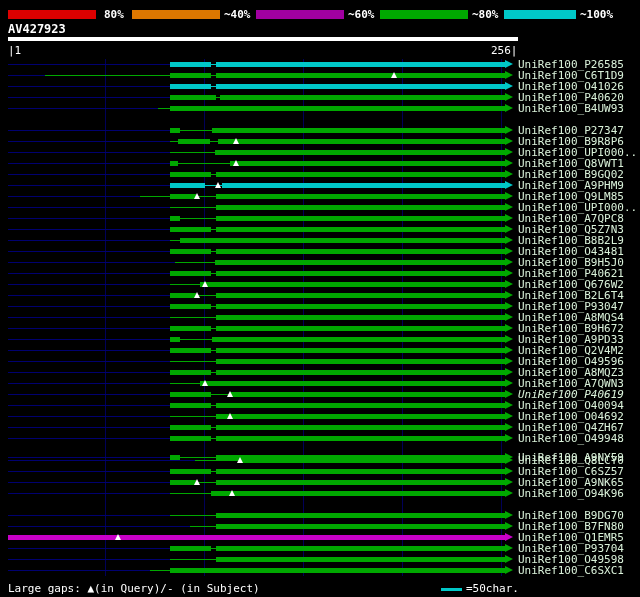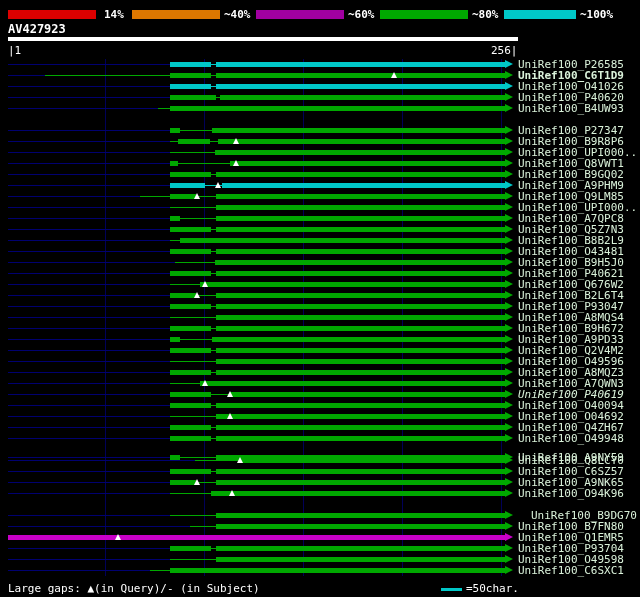--- a/index.html
+++ b/index.html
@@ -26,21 +26,21 @@
   #footer-left{position:absolute;left:8px;top:582px;color:#fff;font-size:11px;line-height:13px;white-space:pre;}
   #scale-dash{position:absolute;left:441px;top:588px;width:21px;height:3px;}
   #scale-label{position:absolute;left:466px;top:582px;color:#fff;font-size:11px;line-height:13px;}
 </style>
 </head>
 <body>
 
 <div id="screen">
   <div id="legend">
       <div class="leg-seg" style="left: 8px; width: 88px; background: rgb(221, 0, 0);"></div>
-      <span class="leg-label" style="left: 104px;">14%</span>
+      <span class="leg-label" style="left: 104px;">80%</span>
       <div class="leg-seg" style="left: 132px; width: 88px; background: rgb(221, 119, 0);"></div>
       <span class="leg-label" style="left: 224px;">~40%</span>
       <div class="leg-seg" style="left: 256px; width: 88px; background: rgb(160, 0, 160);"></div>
       <span class="leg-label" style="left: 348px;">~60%</span>
       <div class="leg-seg" style="left: 380px; width: 88px; background: rgb(0, 168, 0);"></div>
       <span class="leg-label" style="left: 472px;">~80%</span>
       <div class="leg-seg" style="left: 504px; width: 72px; background: rgb(0, 200, 200);"></div>
       <span class="leg-label" style="left: 580px;">~100%</span>
     </div>
 
@@ -56,21 +56,21 @@
       <div class="gridline" style="left: 402px; height: 517px; background: rgb(0, 0, 88);"></div>
       <div class="gridline" style="left: 501px; height: 517px; background: rgb(0, 0, 88);"></div>
       <div class="row" style="top: 0px;">
         <div class="baseline" style="left: 8px; width: 502px; background: rgb(0, 0, 112);"></div>
         <div class="seg" style="left: 170px; width: 41px; height: 5px; top: 3px; background: rgb(0, 200, 200);"></div>
         <div class="seg" style="left: 211px; width: 5px; height: 1px; top: 5px; background: rgb(0, 200, 200);"></div>
         <div class="seg" style="left: 216px; width: 289px; height: 5px; top: 3px; background: rgb(0, 200, 200);"></div>
         <div class="arrow" style="left: 505px; border-left: 8px solid rgb(0, 200, 200);"></div>
         <span class="hit-label" style="color: rgb(218, 242, 218);">UniRef100_P26585</span>
       </div>
-      <div class="row" style="top: 11px; font-weight: bold;">
+      <div class="row" style="top: 11px;">
         <div class="baseline" style="left: 8px; width: 502px; background: rgb(0, 0, 112);"></div>
         <div class="seg" style="left: 45px; width: 125px; height: 1px; top: 5px; background: rgb(0, 168, 0);"></div>
         <div class="seg" style="left: 170px; width: 41px; height: 5px; top: 3px; background: rgb(0, 168, 0);"></div>
         <div class="seg" style="left: 211px; width: 5px; height: 1px; top: 5px; background: rgb(0, 168, 0);"></div>
         <div class="seg" style="left: 216px; width: 289px; height: 5px; top: 3px; background: rgb(0, 168, 0);"></div>
         <div class="arrow" style="left: 505px; border-left: 8px solid rgb(0, 168, 0);"></div>
         <div class="tri" style="left: 391px;"></div>
         <span class="hit-label" style="color: rgb(218, 242, 218);">UniRef100_C6T1D9</span>
       </div>
       <div class="row" style="top: 22px;">
@@ -369,21 +369,21 @@
         <div class="seg" style="left: 211px; width: 294px; height: 5px; top: 3px; background: rgb(0, 168, 0);"></div>
         <div class="arrow" style="left: 505px; border-left: 8px solid rgb(0, 168, 0);"></div>
         <div class="tri" style="left: 229px;"></div>
         <span class="hit-label" style="color: rgb(218, 242, 218);">UniRef100_O94K96</span>
       </div>
       <div class="row" style="top: 451px;">
         <div class="baseline" style="left: 8px; width: 502px; background: rgb(0, 0, 112);"></div>
         <div class="seg" style="left: 170px; width: 46px; height: 1px; top: 5px; background: rgb(0, 168, 0);"></div>
         <div class="seg" style="left: 216px; width: 289px; height: 5px; top: 3px; background: rgb(0, 168, 0);"></div>
         <div class="arrow" style="left: 505px; border-left: 8px solid rgb(0, 168, 0);"></div>
-        <span class="hit-label" style="color: rgb(218, 242, 218); margin-left: 13px;">UniRef100_B9DG70</span>
+        <span class="hit-label" style="color: rgb(218, 242, 218);">UniRef100_B9DG70</span>
       </div>
       <div class="row" style="top: 462px;">
         <div class="baseline" style="left: 8px; width: 502px; background: rgb(0, 0, 112);"></div>
         <div class="seg" style="left: 190px; width: 26px; height: 1px; top: 5px; background: rgb(0, 168, 0);"></div>
         <div class="seg" style="left: 216px; width: 289px; height: 5px; top: 3px; background: rgb(0, 168, 0);"></div>
         <div class="arrow" style="left: 505px; border-left: 8px solid rgb(0, 168, 0);"></div>
         <span class="hit-label" style="color: rgb(218, 242, 218);">UniRef100_B7FN80</span>
       </div>
       <div class="row" style="top: 473px;">
         <div class="baseline" style="left: 8px; width: 502px; background: rgb(0, 0, 112);"></div>

